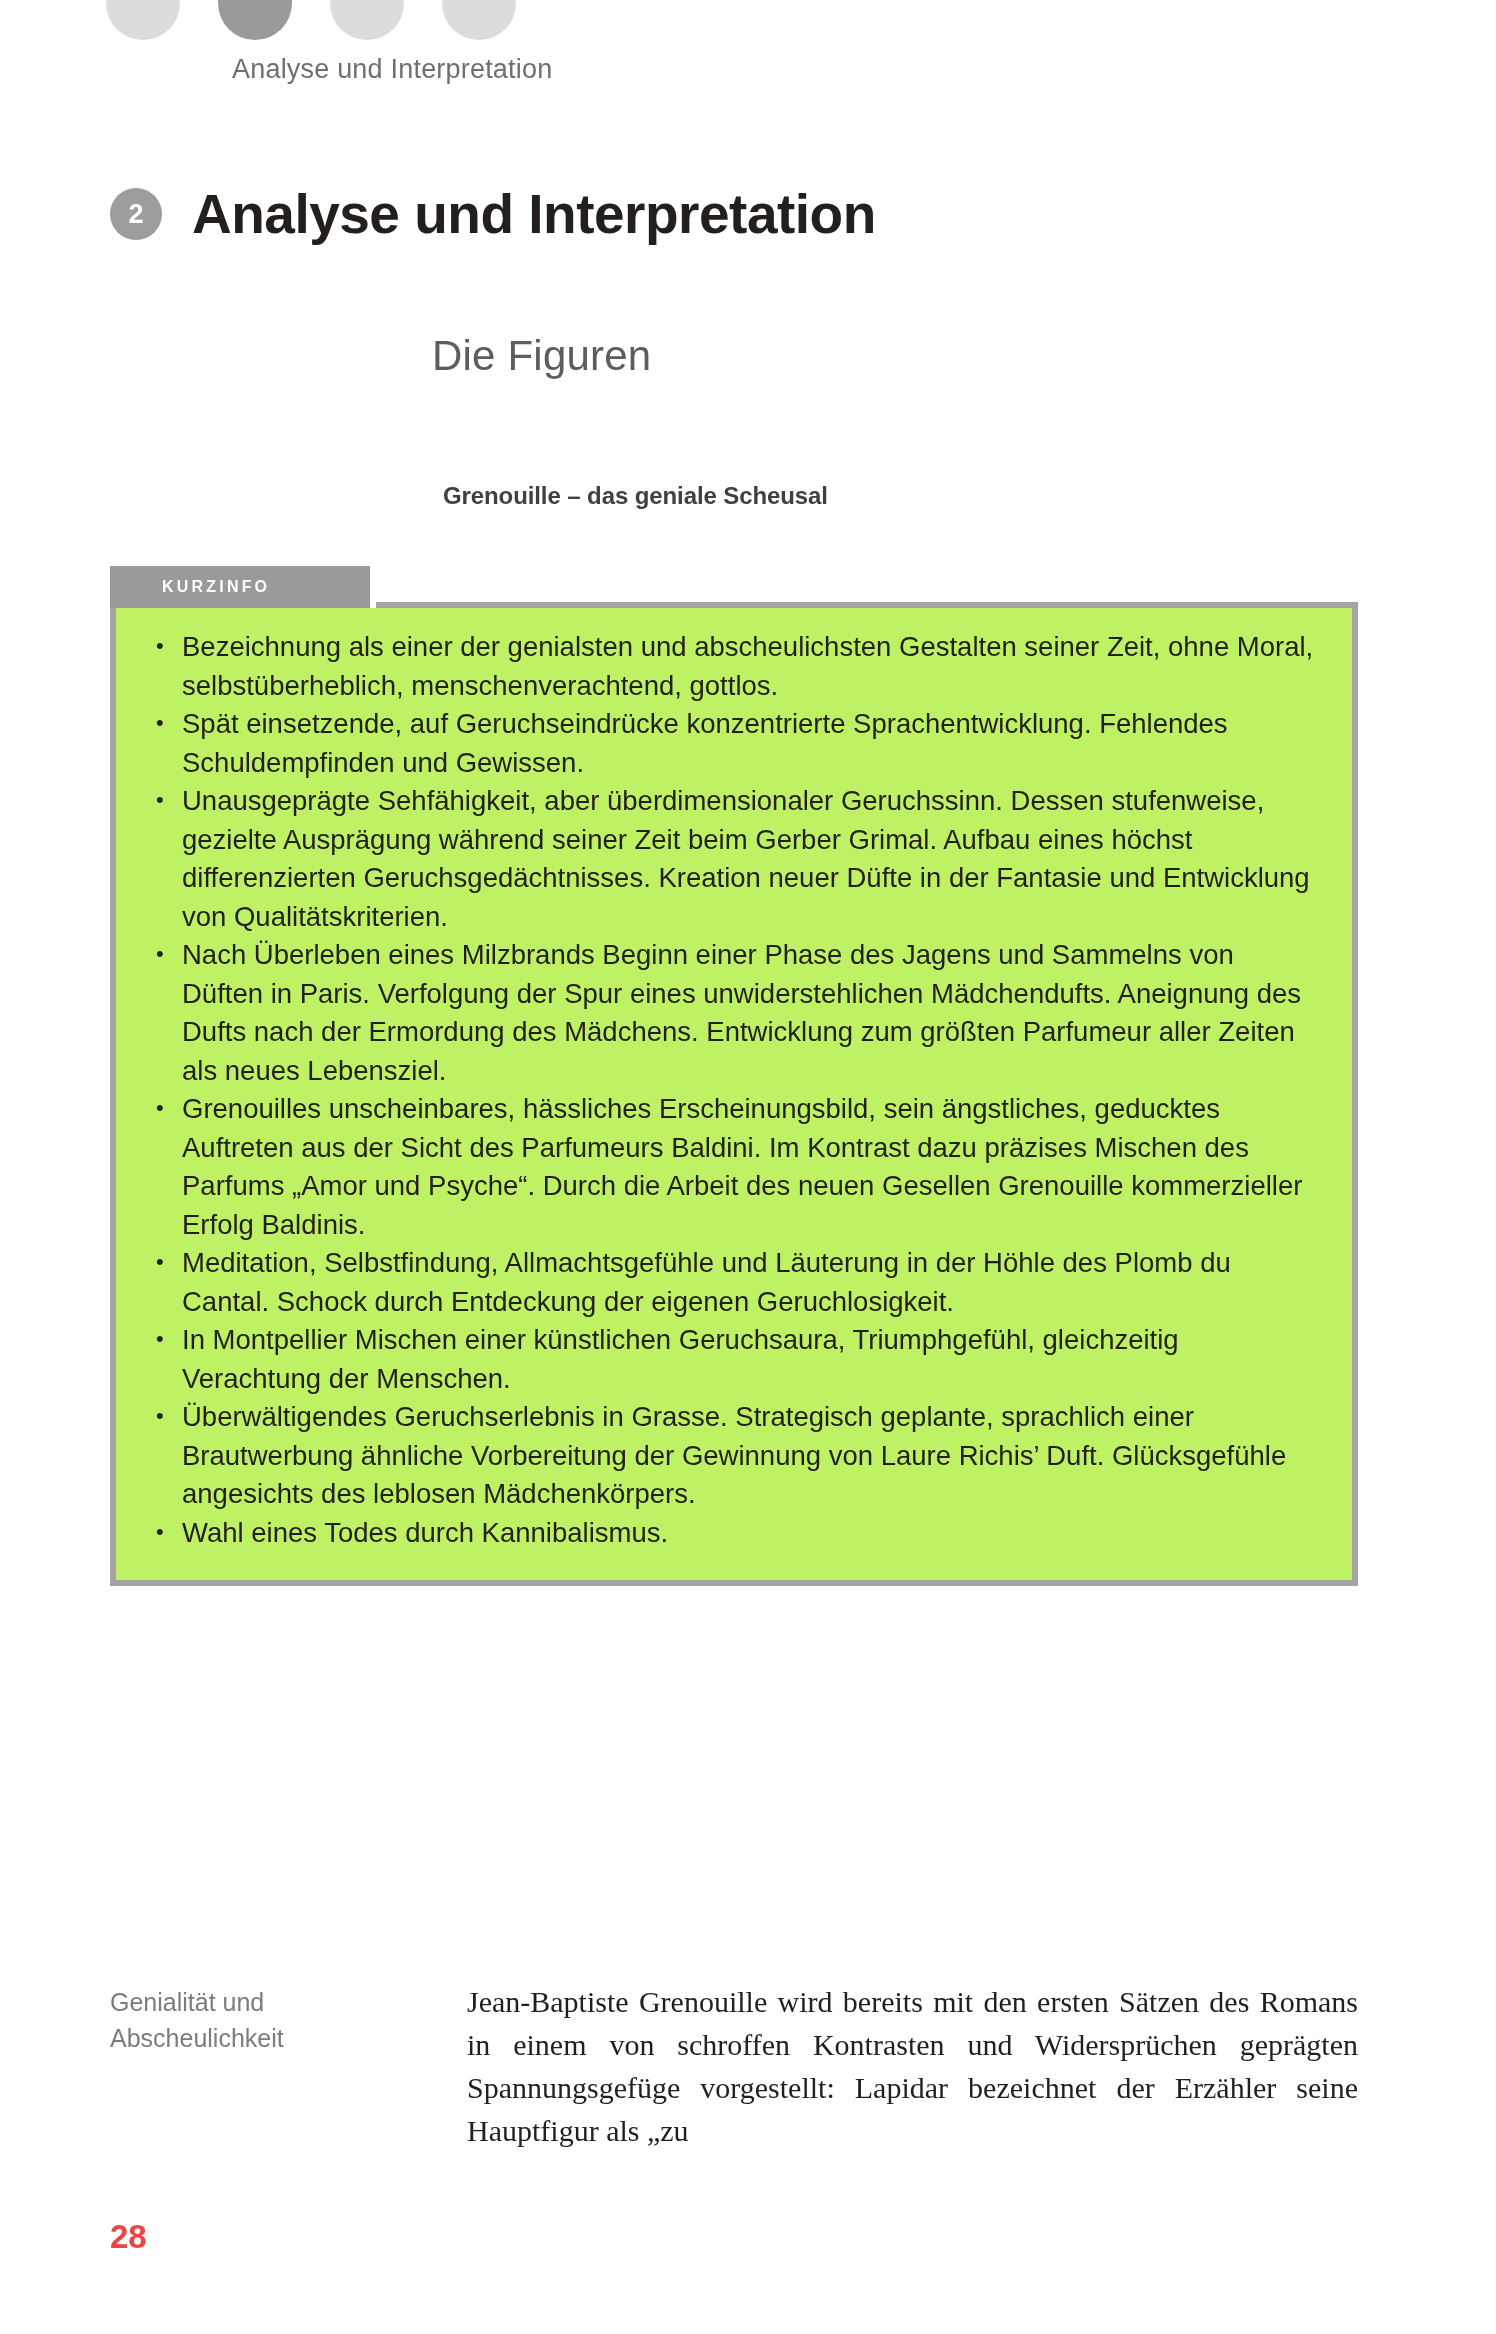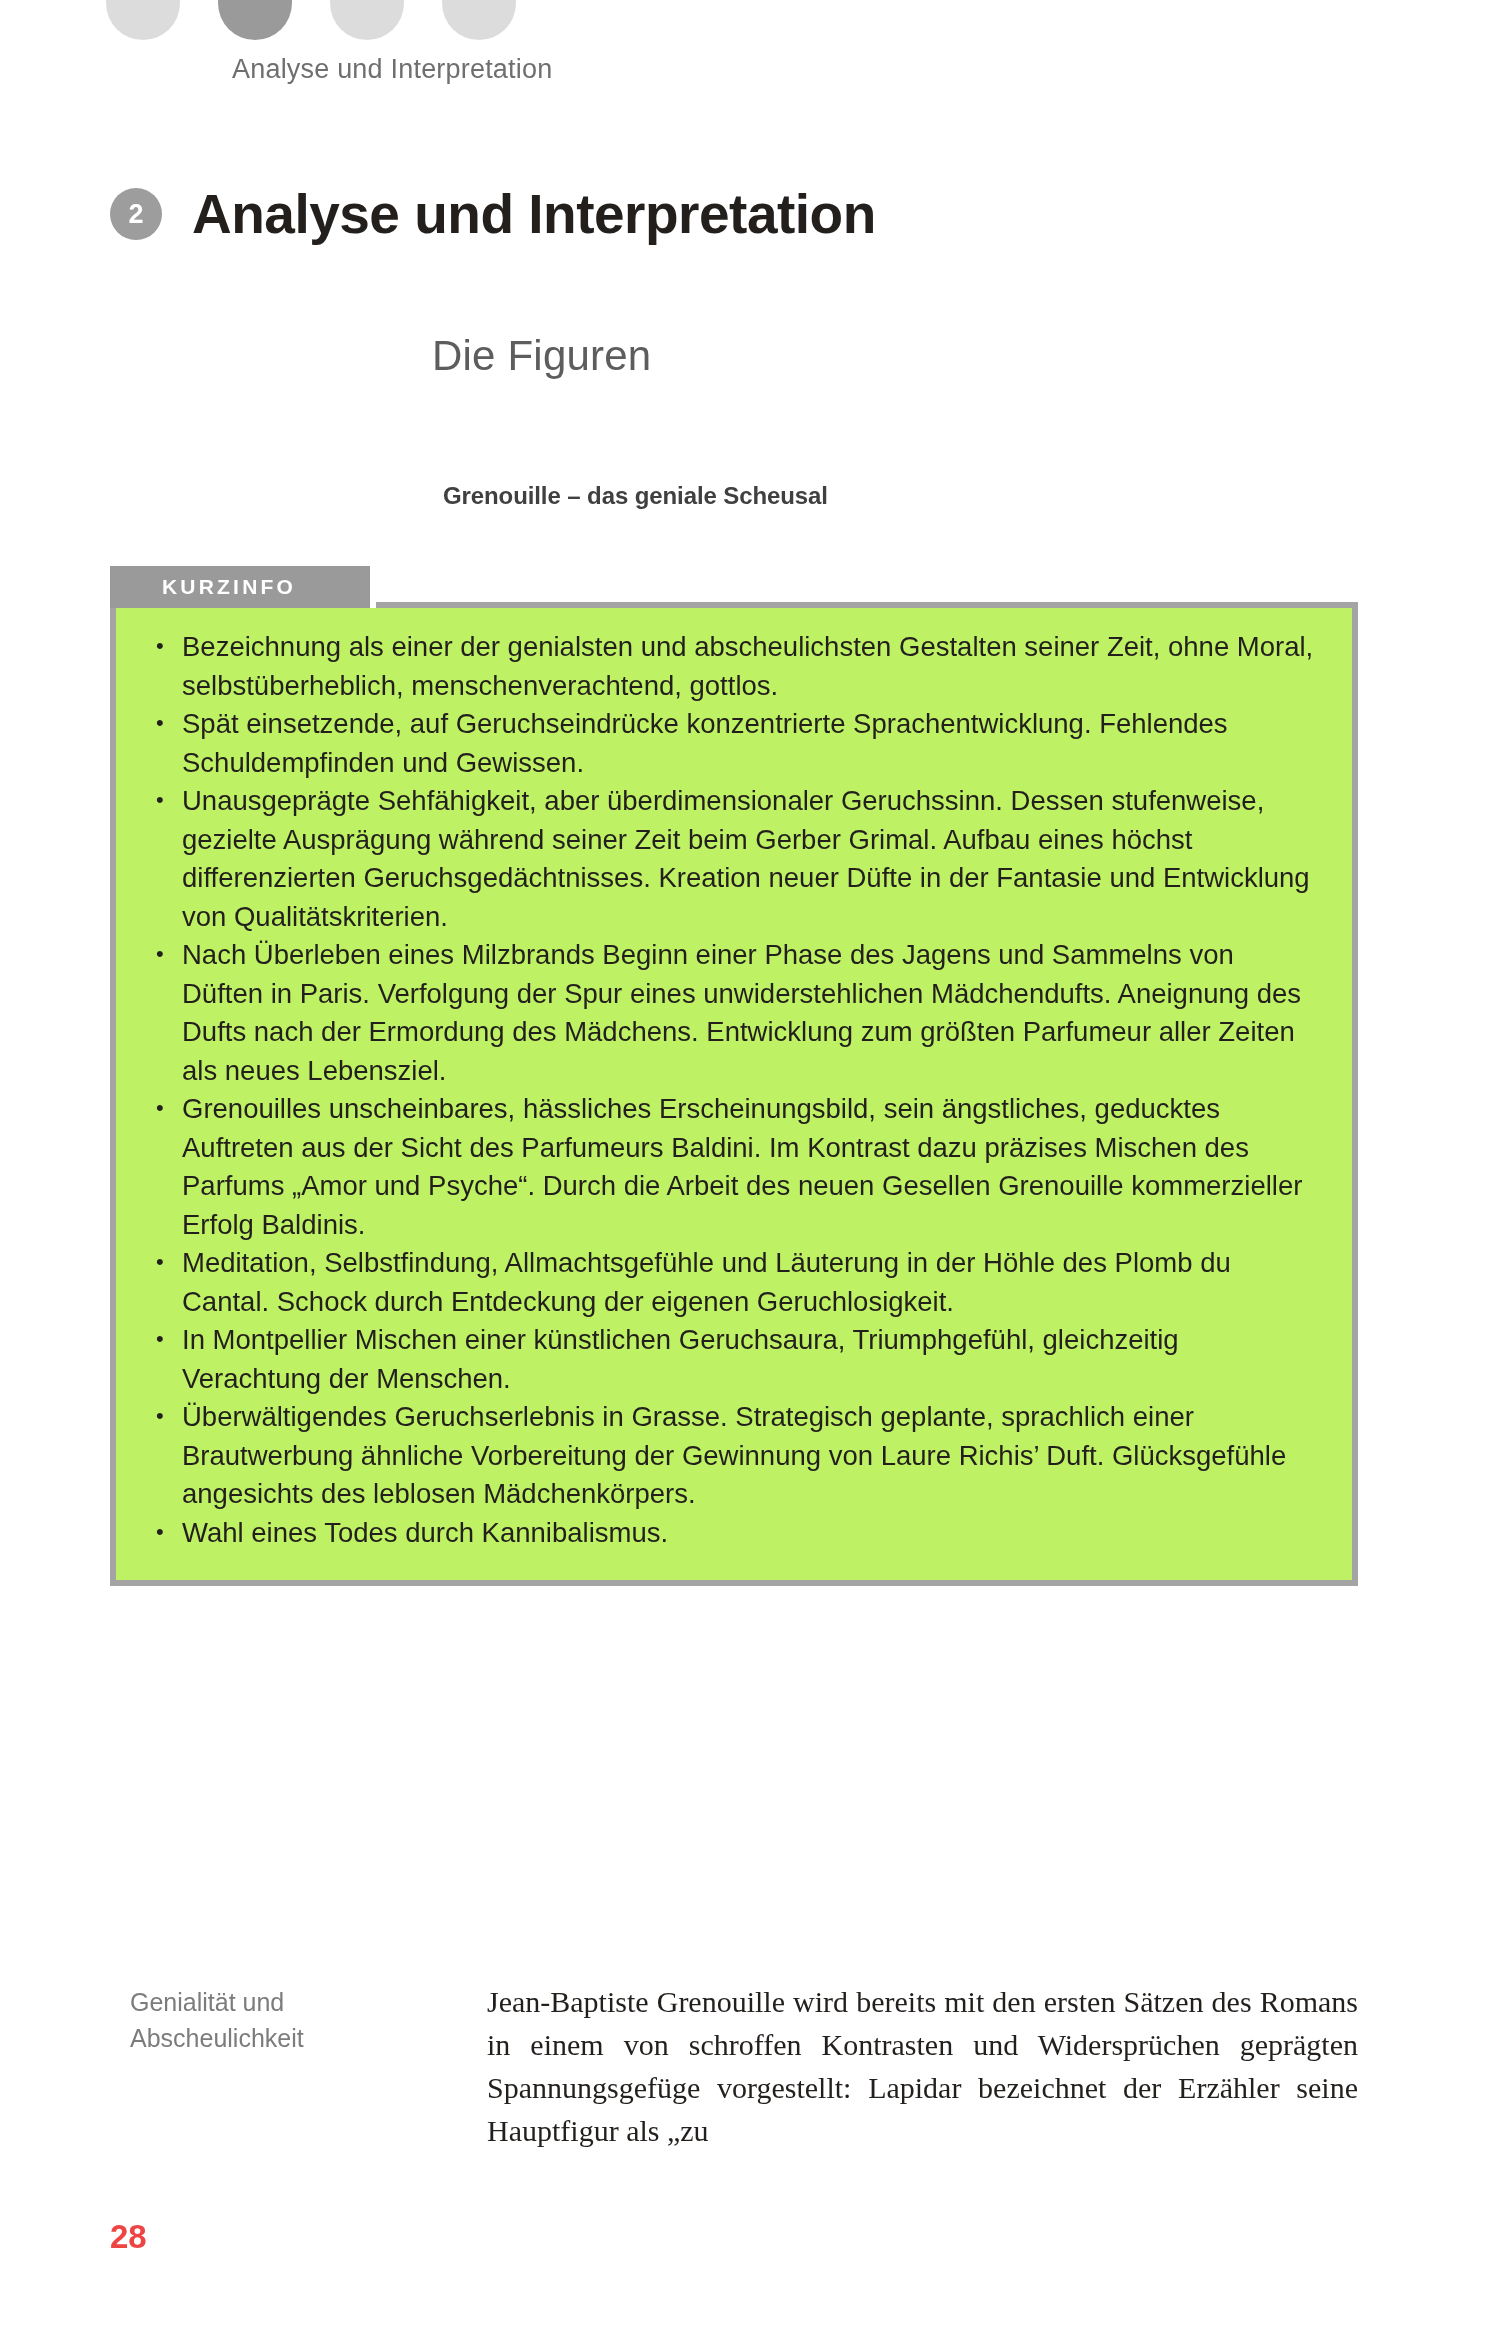--- a/index.html
+++ b/index.html
@@ -110,21 +110,21 @@
     width: 260px;
     height: 42px;
     background: #9a9a9a;
     display: flex;
     align-items: center;
     box-sizing: border-box;
     padding-left: 52px;
   }
   .info-tab-label {
     color: #ffffff;
-    font-size: 21px;
+    font-size: 16px;
     font-weight: bold;
     letter-spacing: 3.2px;
   }
   .info-box {
     border: 6px solid #a4a4a4;
     border-top: none;
     box-sizing: border-box;
     padding: 20px 34px 28px 34px;
     background: #bef264;
     position: relative;
@@ -168,21 +168,20 @@
     width: 1248px;
     display: flex;
   }
   .margin-note {
     width: 310px;
     flex: none;
     font-size: 25px;
     line-height: 36px;
     color: #7c7c7c;
     padding-top: 4px;
-    margin-left: 20px;
   }
   .body-text {
     flex: 1;
     font-family: "Liberation Serif", serif;
     font-size: 30px;
     line-height: 43px;
     color: #231f1c;
     text-align: justify;
     margin-left: 47px;
   }

